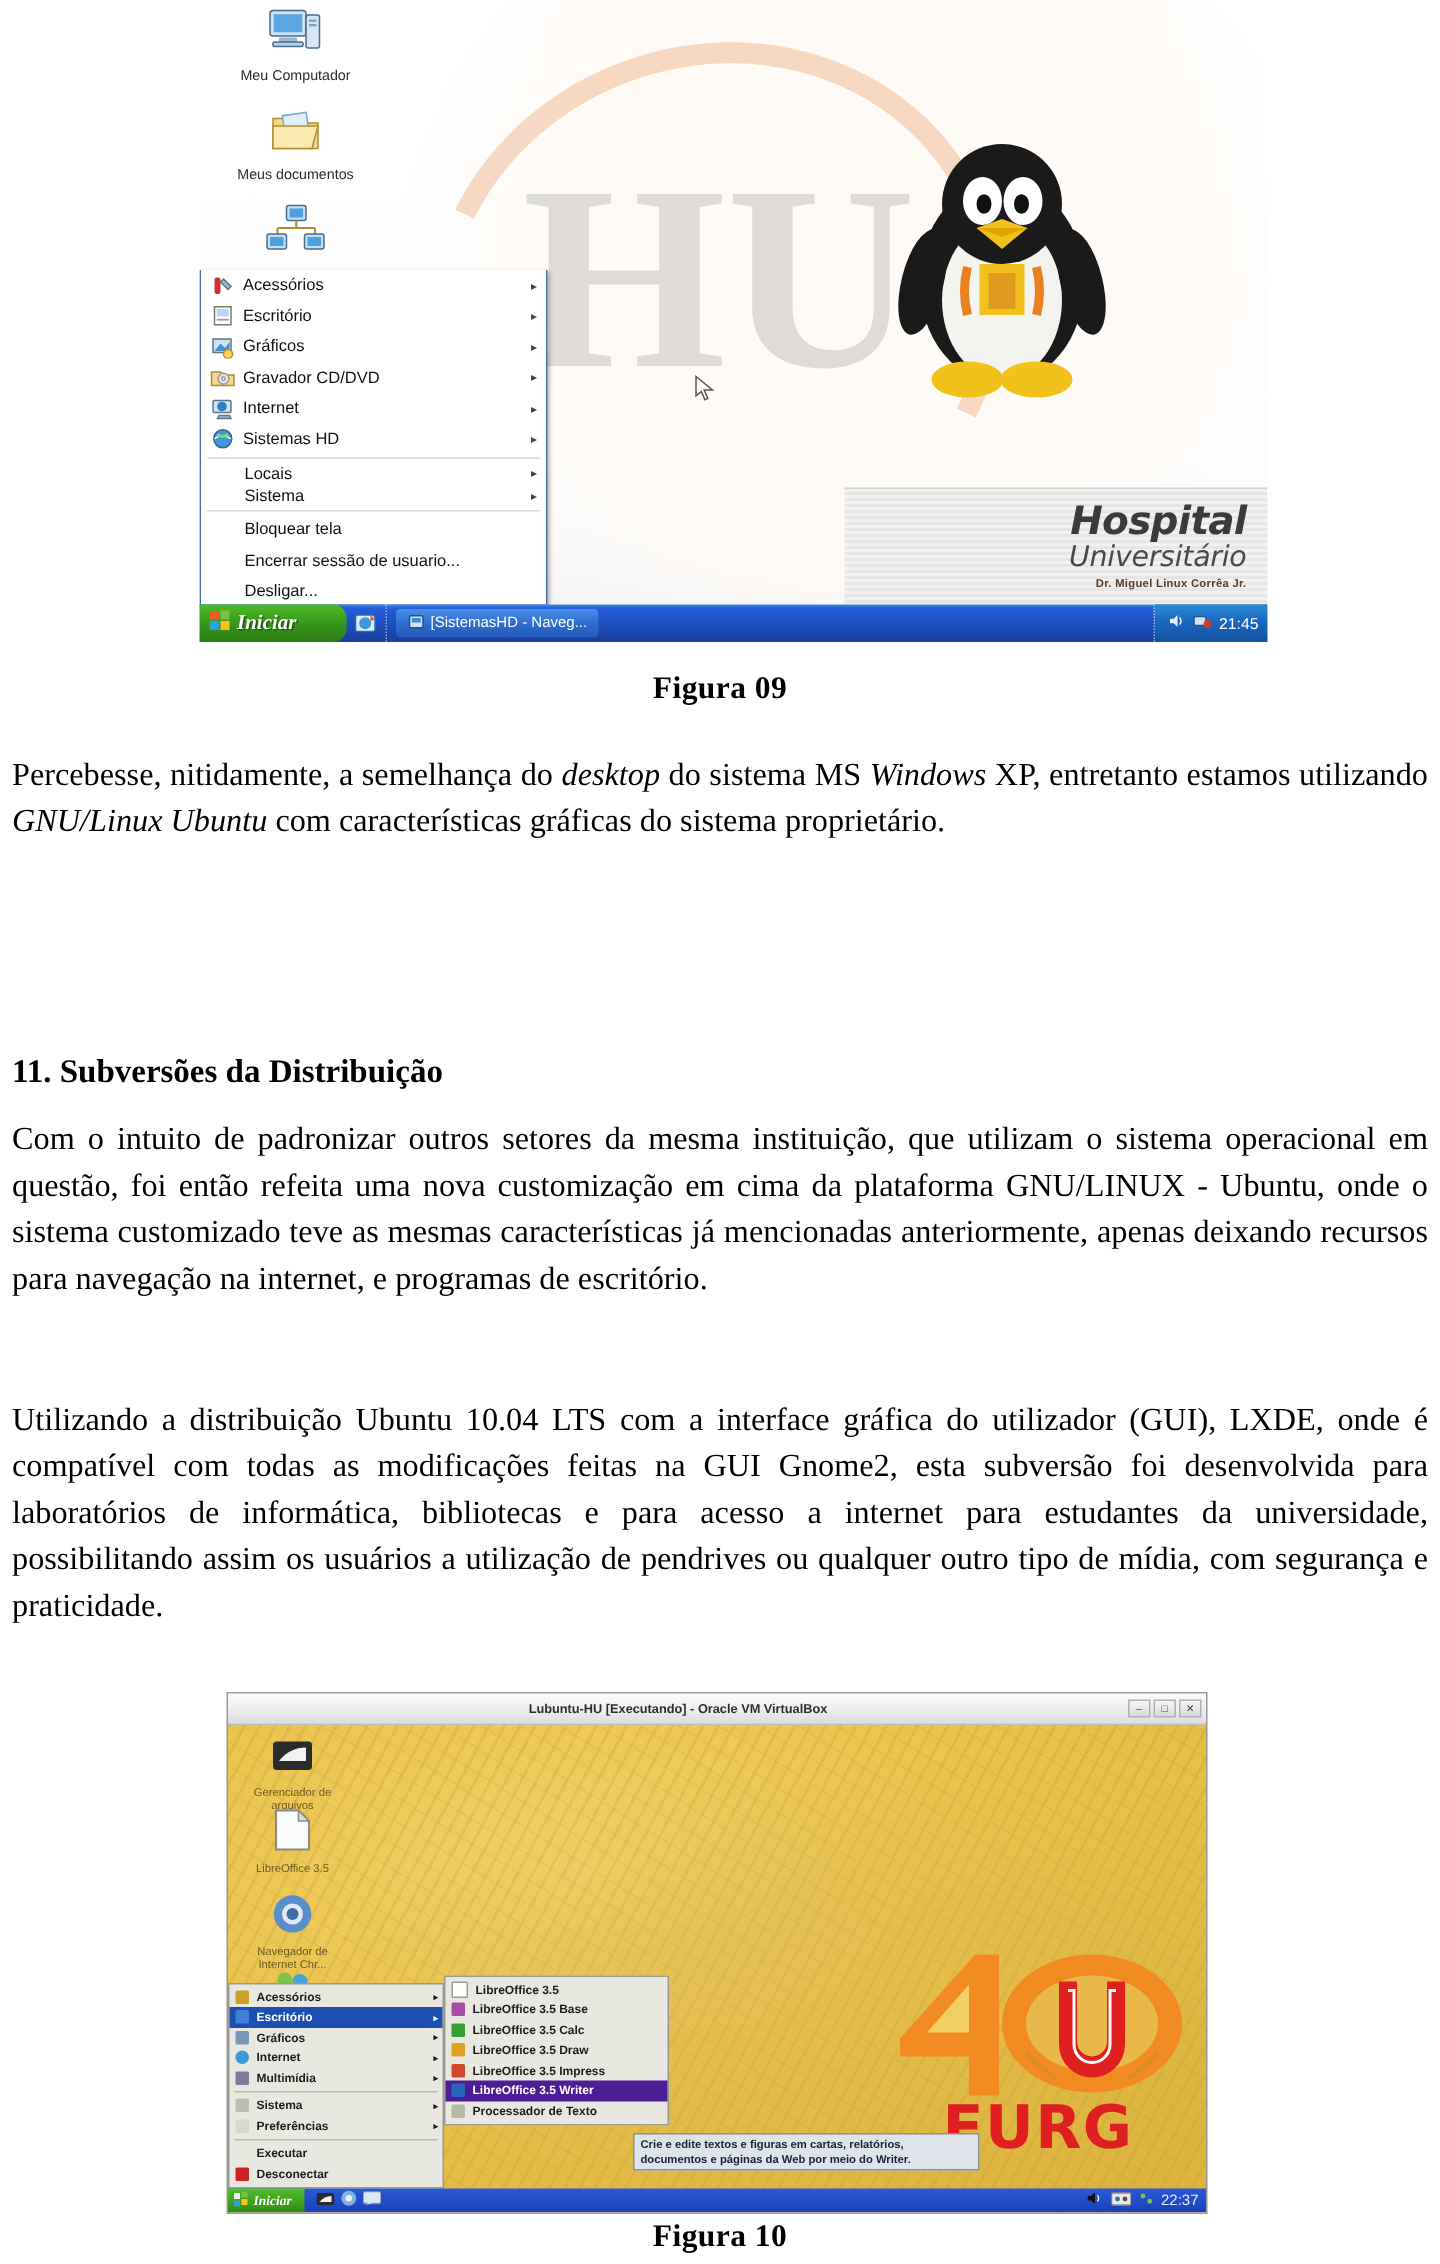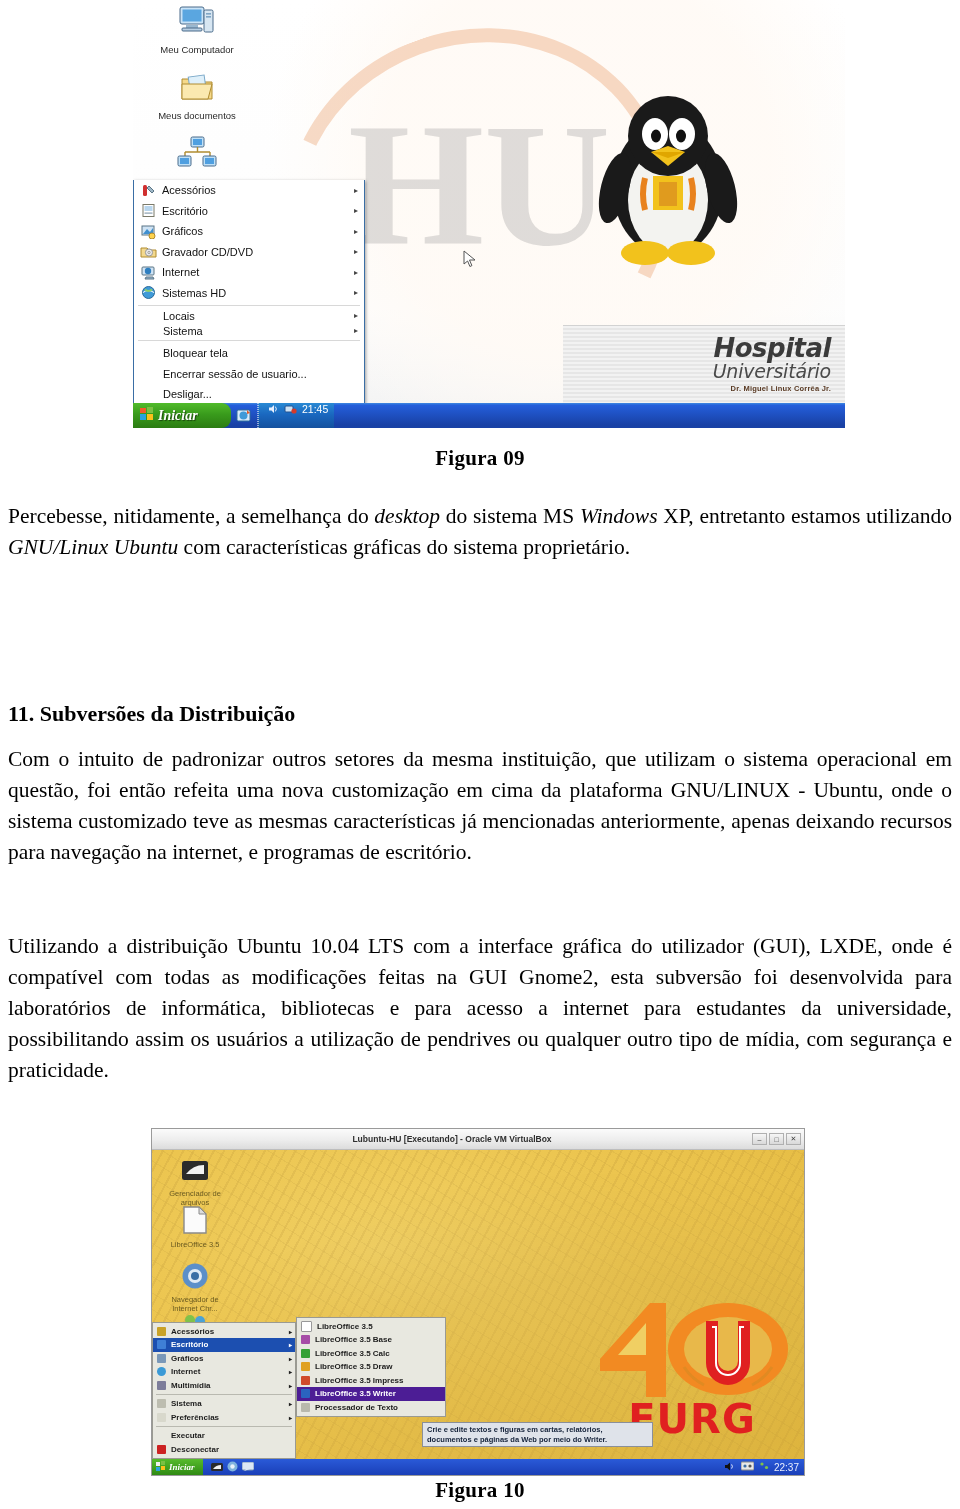--- a/index.html
+++ b/index.html
@@ -89,21 +89,21 @@
   }
   .qbtn{width:16px;height:16px;border-radius:2px;}
   #f09-tasks{display:flex;align-items:center;padding-left:6px;flex:1 1 auto;}
   .taskbtn{
     height:19px;display:flex;align-items:center;gap:4px;padding:0 8px;
     background:linear-gradient(180deg,#4a8fe7 0%,#2f6ed0 50%,#2559b9 100%);
     border-radius:3px;font-family:"Liberation Sans", sans-serif;
     font-size:10px;color:#fff;white-space:nowrap;
   }
   #f09-tray{
-    display:flex;gap:5px;height:25px;padding:0 6px 0 8px;
+    display:flex;align-items:center;gap:5px;height:25px;padding:0 6px 0 8px;
     background:linear-gradient(180deg,#2a8ad4 0%,#1a68c0 45%,#14519e 100%);
     border-left:1px dotted rgba(255,255,255,.55);
     font-family:"Liberation Sans", sans-serif;font-size:10.5px;color:#fff;
   }
 
   
   #f09-logo{
     position:absolute;right:0;bottom:25px;width:282px;height:78px;
     background:repeating-linear-gradient(180deg,#f2f2f2 0 2px,#e6e6e6 2px 4px);
     border-top:1px solid #d2d2d2;
@@ -403,20 +403,31 @@
       </div>
       <div id="f09-quick">
         <span class="qbtn">
           <svg width="16" height="16" viewBox="0 0 16 16">
               <rect x="1" y="2" width="13" height="11" rx="1.5" fill="#d8ecfb" stroke="#2e6e9e"></rect>
               <circle cx="7.5" cy="7.5" r="4" fill="#3f9ad8"></circle>
               <path d="M11 2l3 3-3 1z" fill="#e05a2a"></path>
             </svg>
         </span>
       </div>
+      <div id="f09-tasks">
+        <div class="taskbtn">
+          <span>
+            <svg width="11" height="11" viewBox="0 0 11 11">
+                <rect x="1" y="1.5" width="9" height="8" rx="1" fill="#cfe3f4" stroke="#23518f"></rect>
+                <rect x="2.5" y="3" width="6" height="3" fill="#3f8fd0"></rect>
+              </svg>
+          </span>
+          <span>[SistemasHD - Naveg...</span>
+        </div>
+      </div>
       <div id="f09-tray">
         <span>
           <svg width="12" height="12" viewBox="0 0 12 12">
               <path d="M2 4.5h2.5L7 2v8L4.5 7.5H2z" fill="#e8f0ff"></path>
               <path d="M8.4 3.6q1.9 2.4 0 4.8" stroke="#e8f0ff" fill="none"></path>
             </svg>
         </span>
         <span>
           <svg width="13" height="12" viewBox="0 0 13 12">
               <rect x="1" y="3" width="8" height="6" rx="1" fill="#cfe3f4" stroke="#23518f"></rect>

